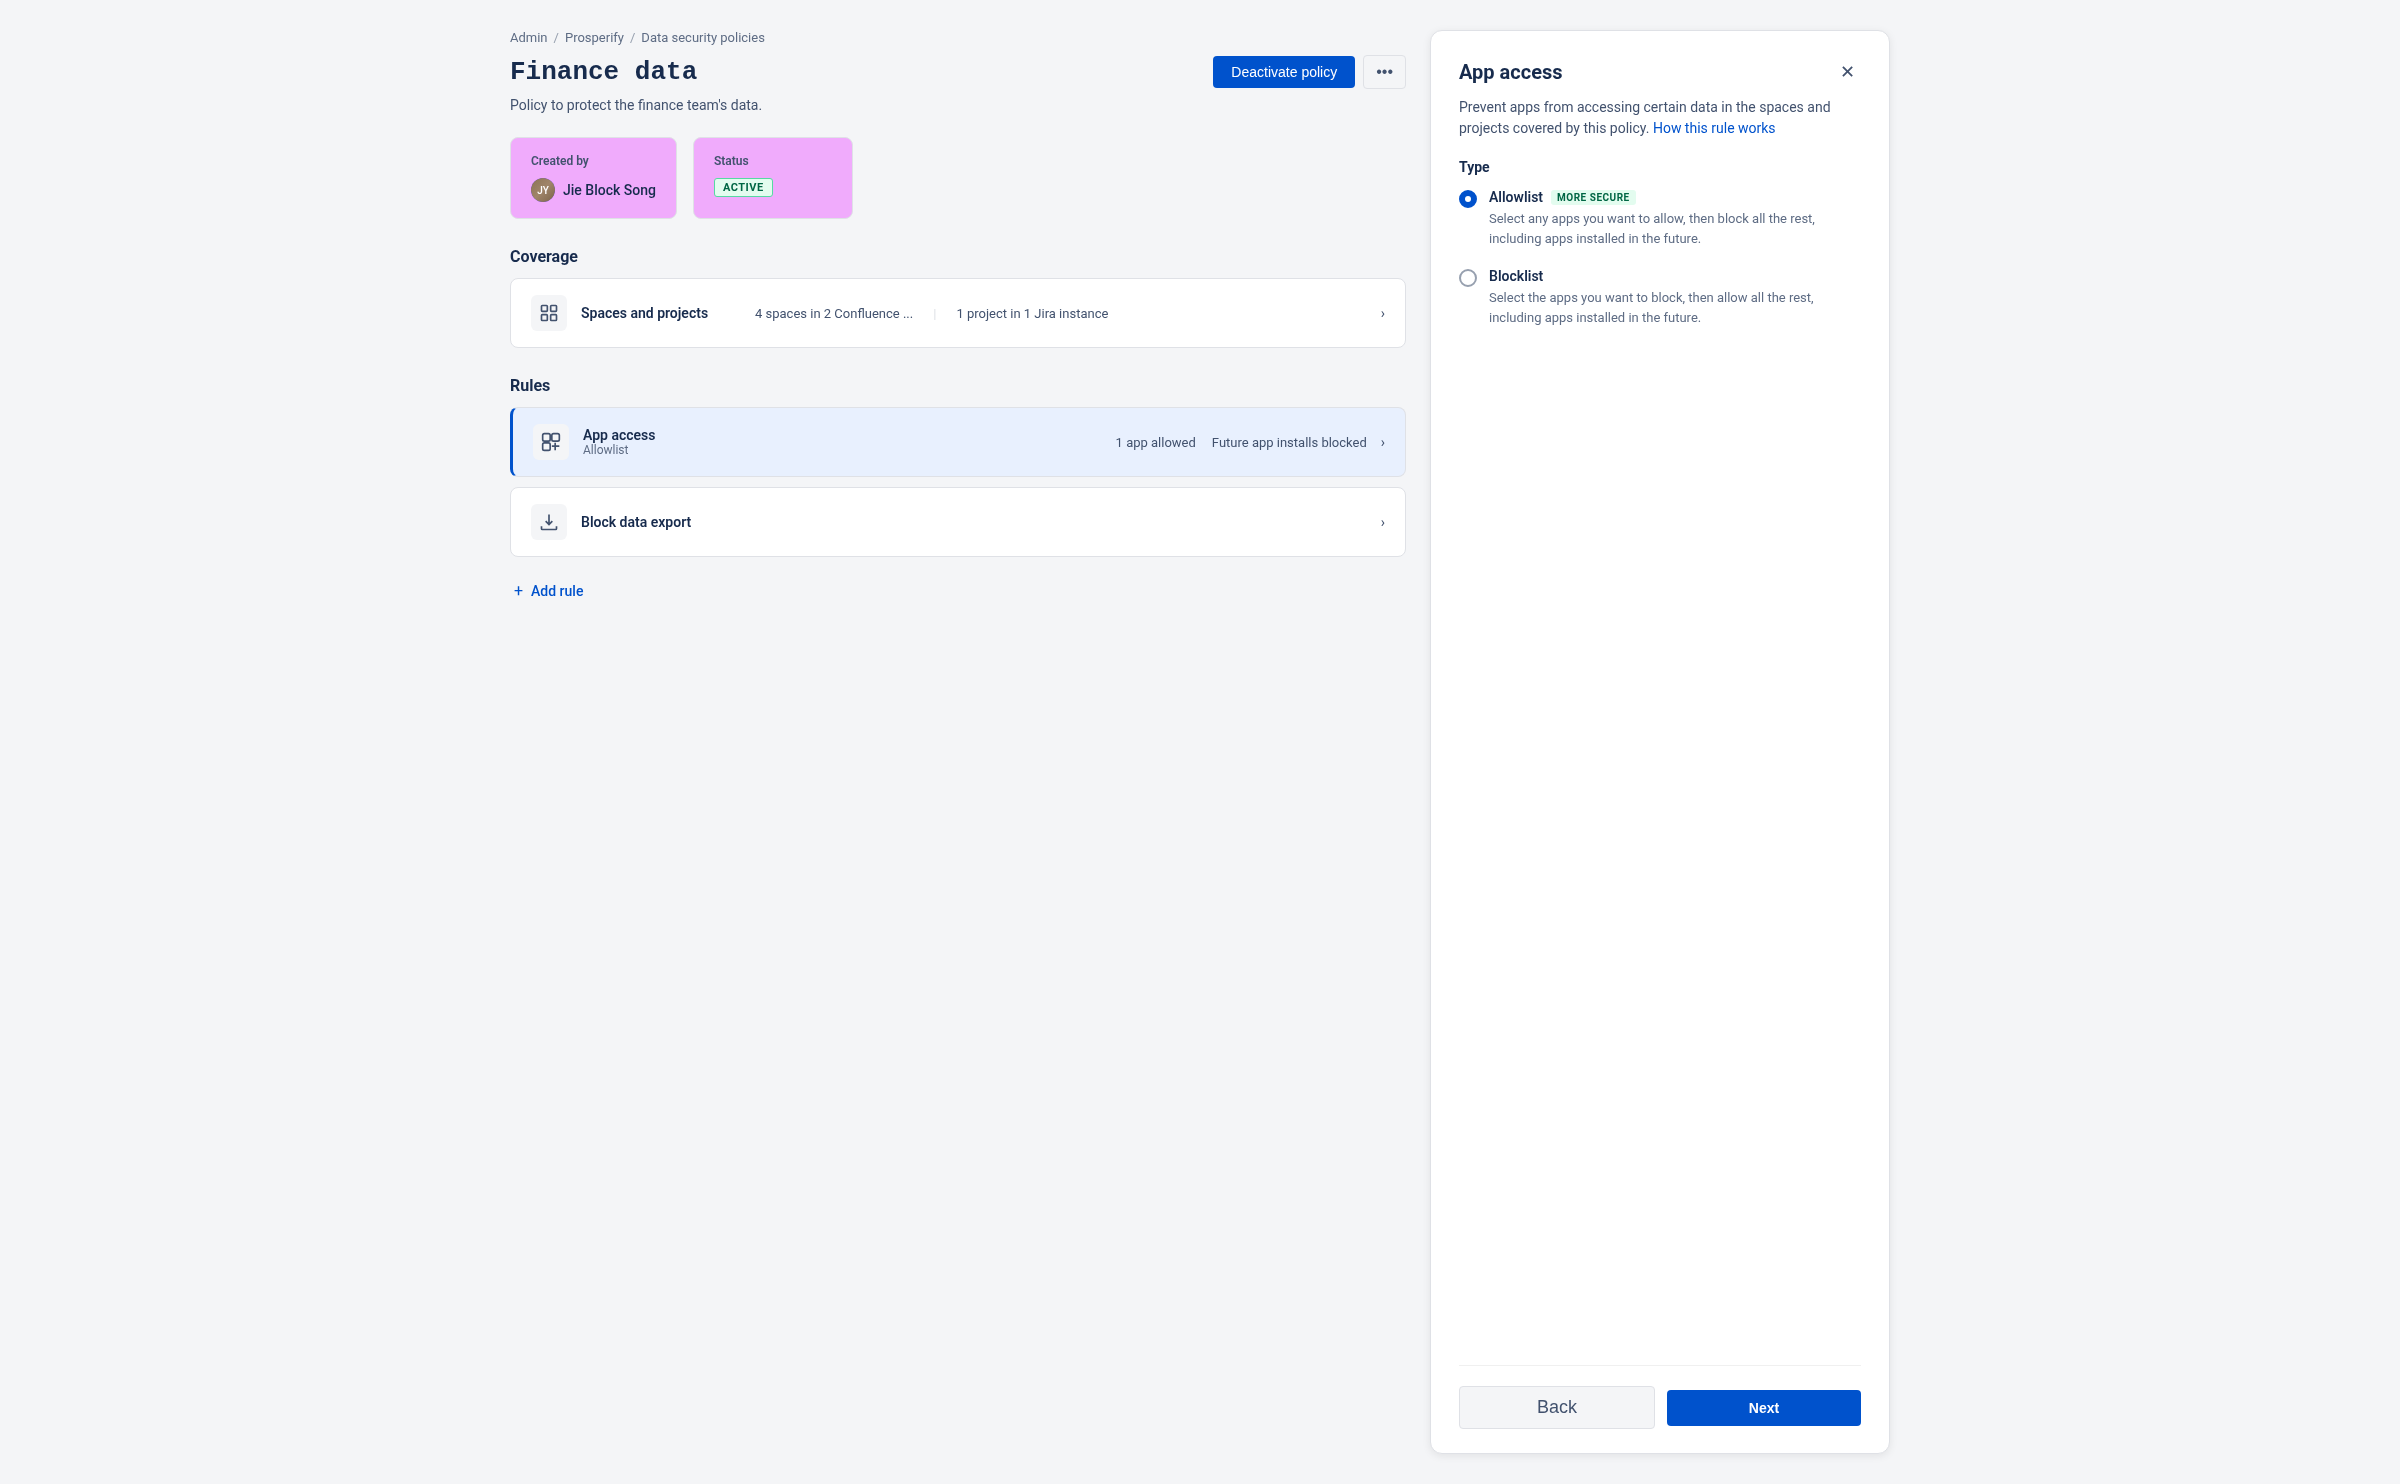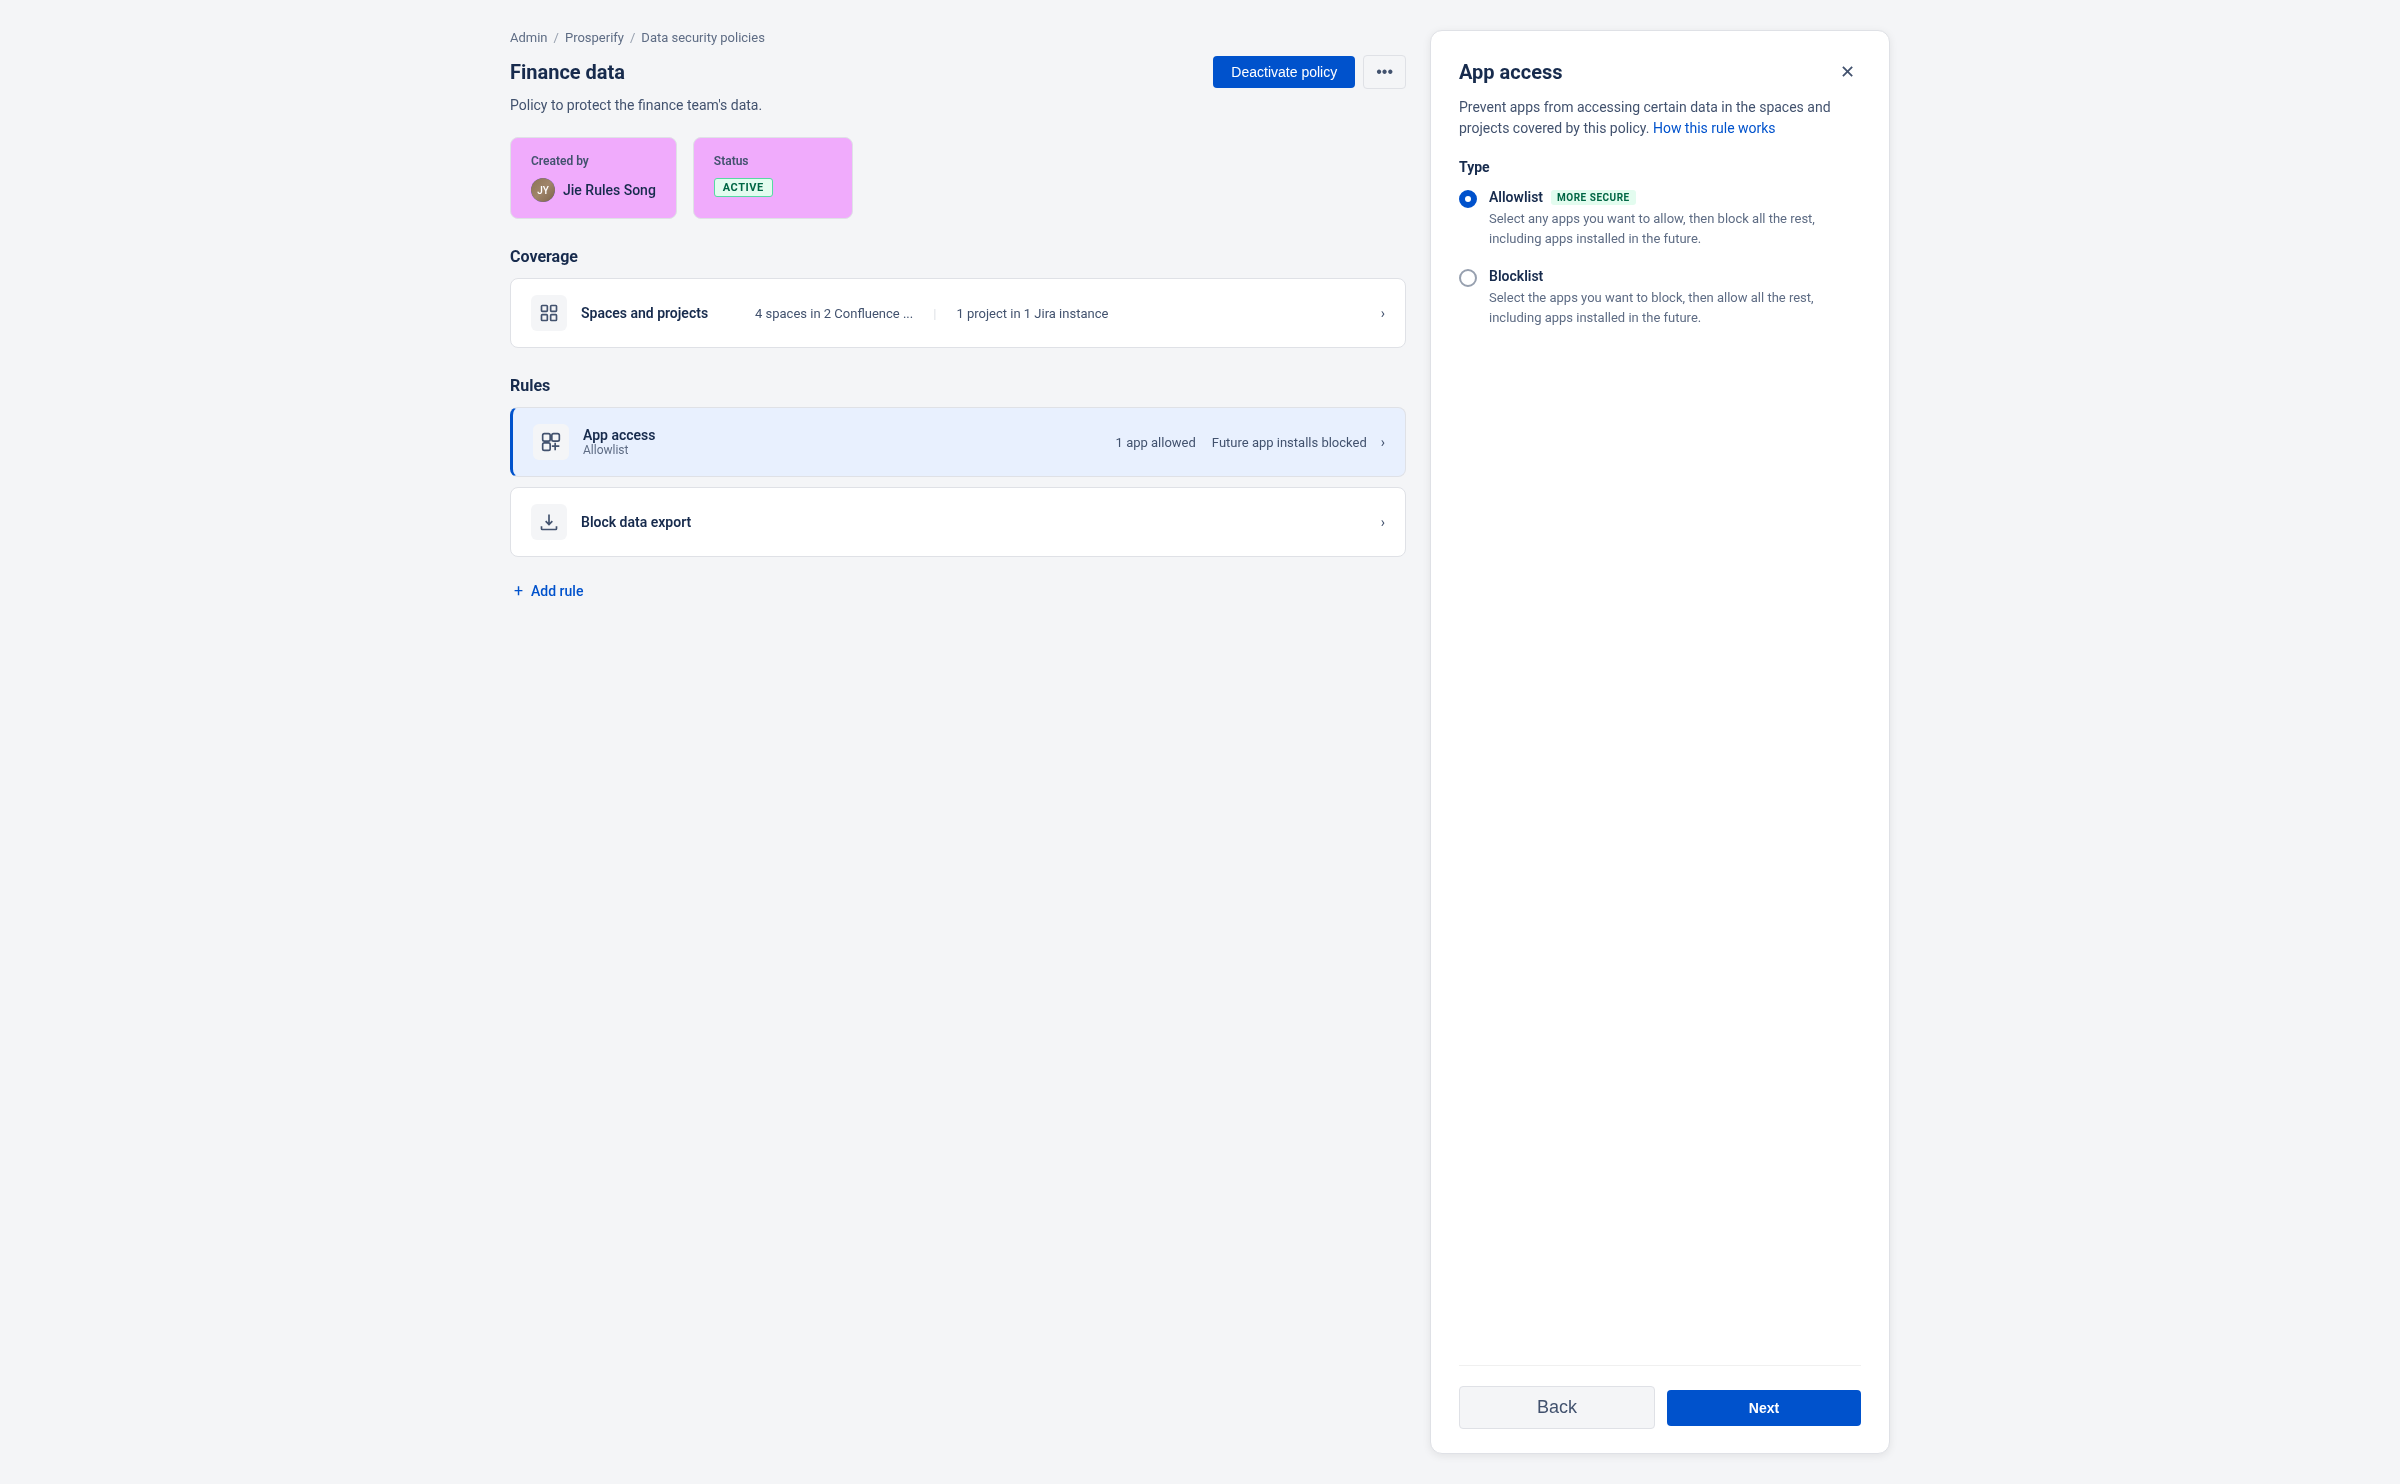--- a/index.html
+++ b/index.html
@@ -36,23 +36,24 @@
       color: #5e6c84;
       text-decoration: none;
     }
     .page-header {
       display: flex;
       align-items: center;
       justify-content: space-between;
       margin-bottom: 8px;
     }
     .page-title {
-      font-size: 20px;
+      font-size: 26px;
       font-weight: 700;
       color: #172b4d;
+      font-family: Liberation Mono, monospace;
     }
     .header-actions {
       display: flex;
       gap: 8px;
       align-items: center;
     }
     .btn-deactivate {
       background: #0052cc;
       color: #fff;
       border: none;
@@ -427,21 +428,21 @@
 
     <p class="page-description">Policy to protect the finance team's data.</p>
 
     <div class="info-cards">
       <div class="info-card">
         <div class="info-card-label">Created by</div>
         <div class="info-card-value">
           <div class="avatar">
             <div class="avatar-img">JY</div>
           </div>
-          <span>Jie Rules Song</span>
+          <span>Jie Block Song</span>
         </div>
       </div>
       <div class="info-card">
         <div class="info-card-label">Status</div>
         <div class="info-card-value">
           <span class="status-badge">ACTIVE</span>
         </div>
       </div>
     </div>
 

